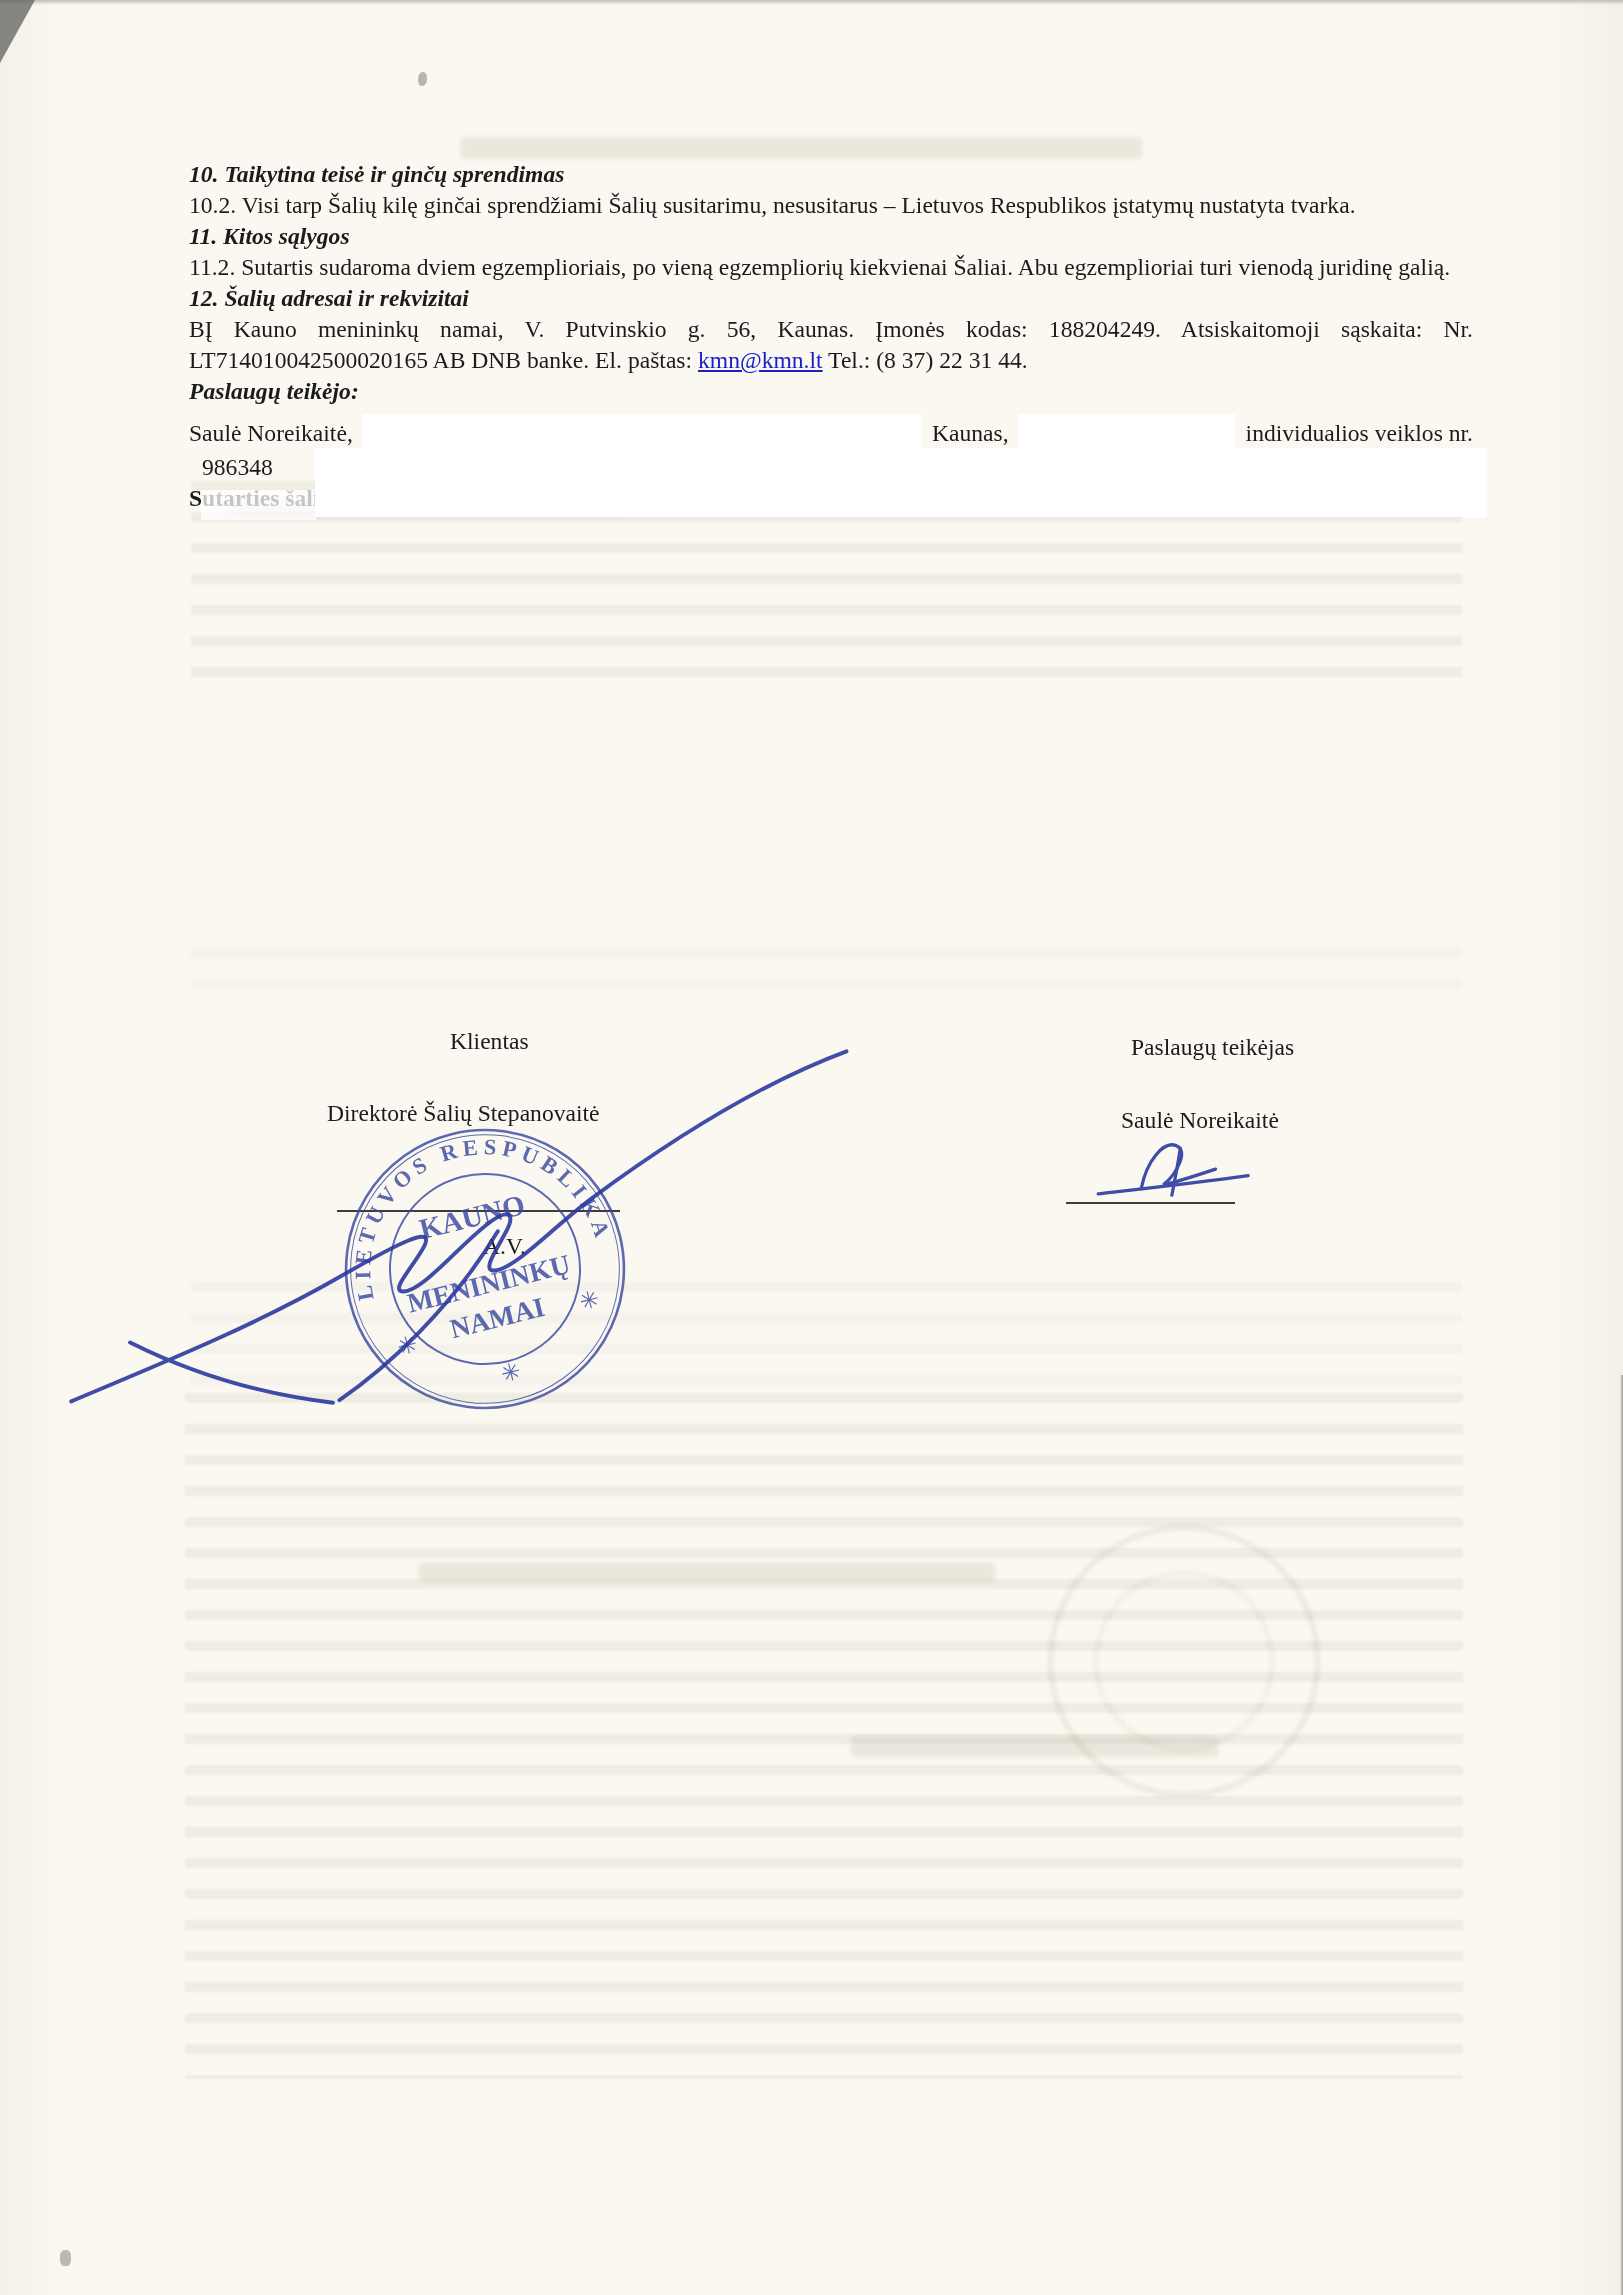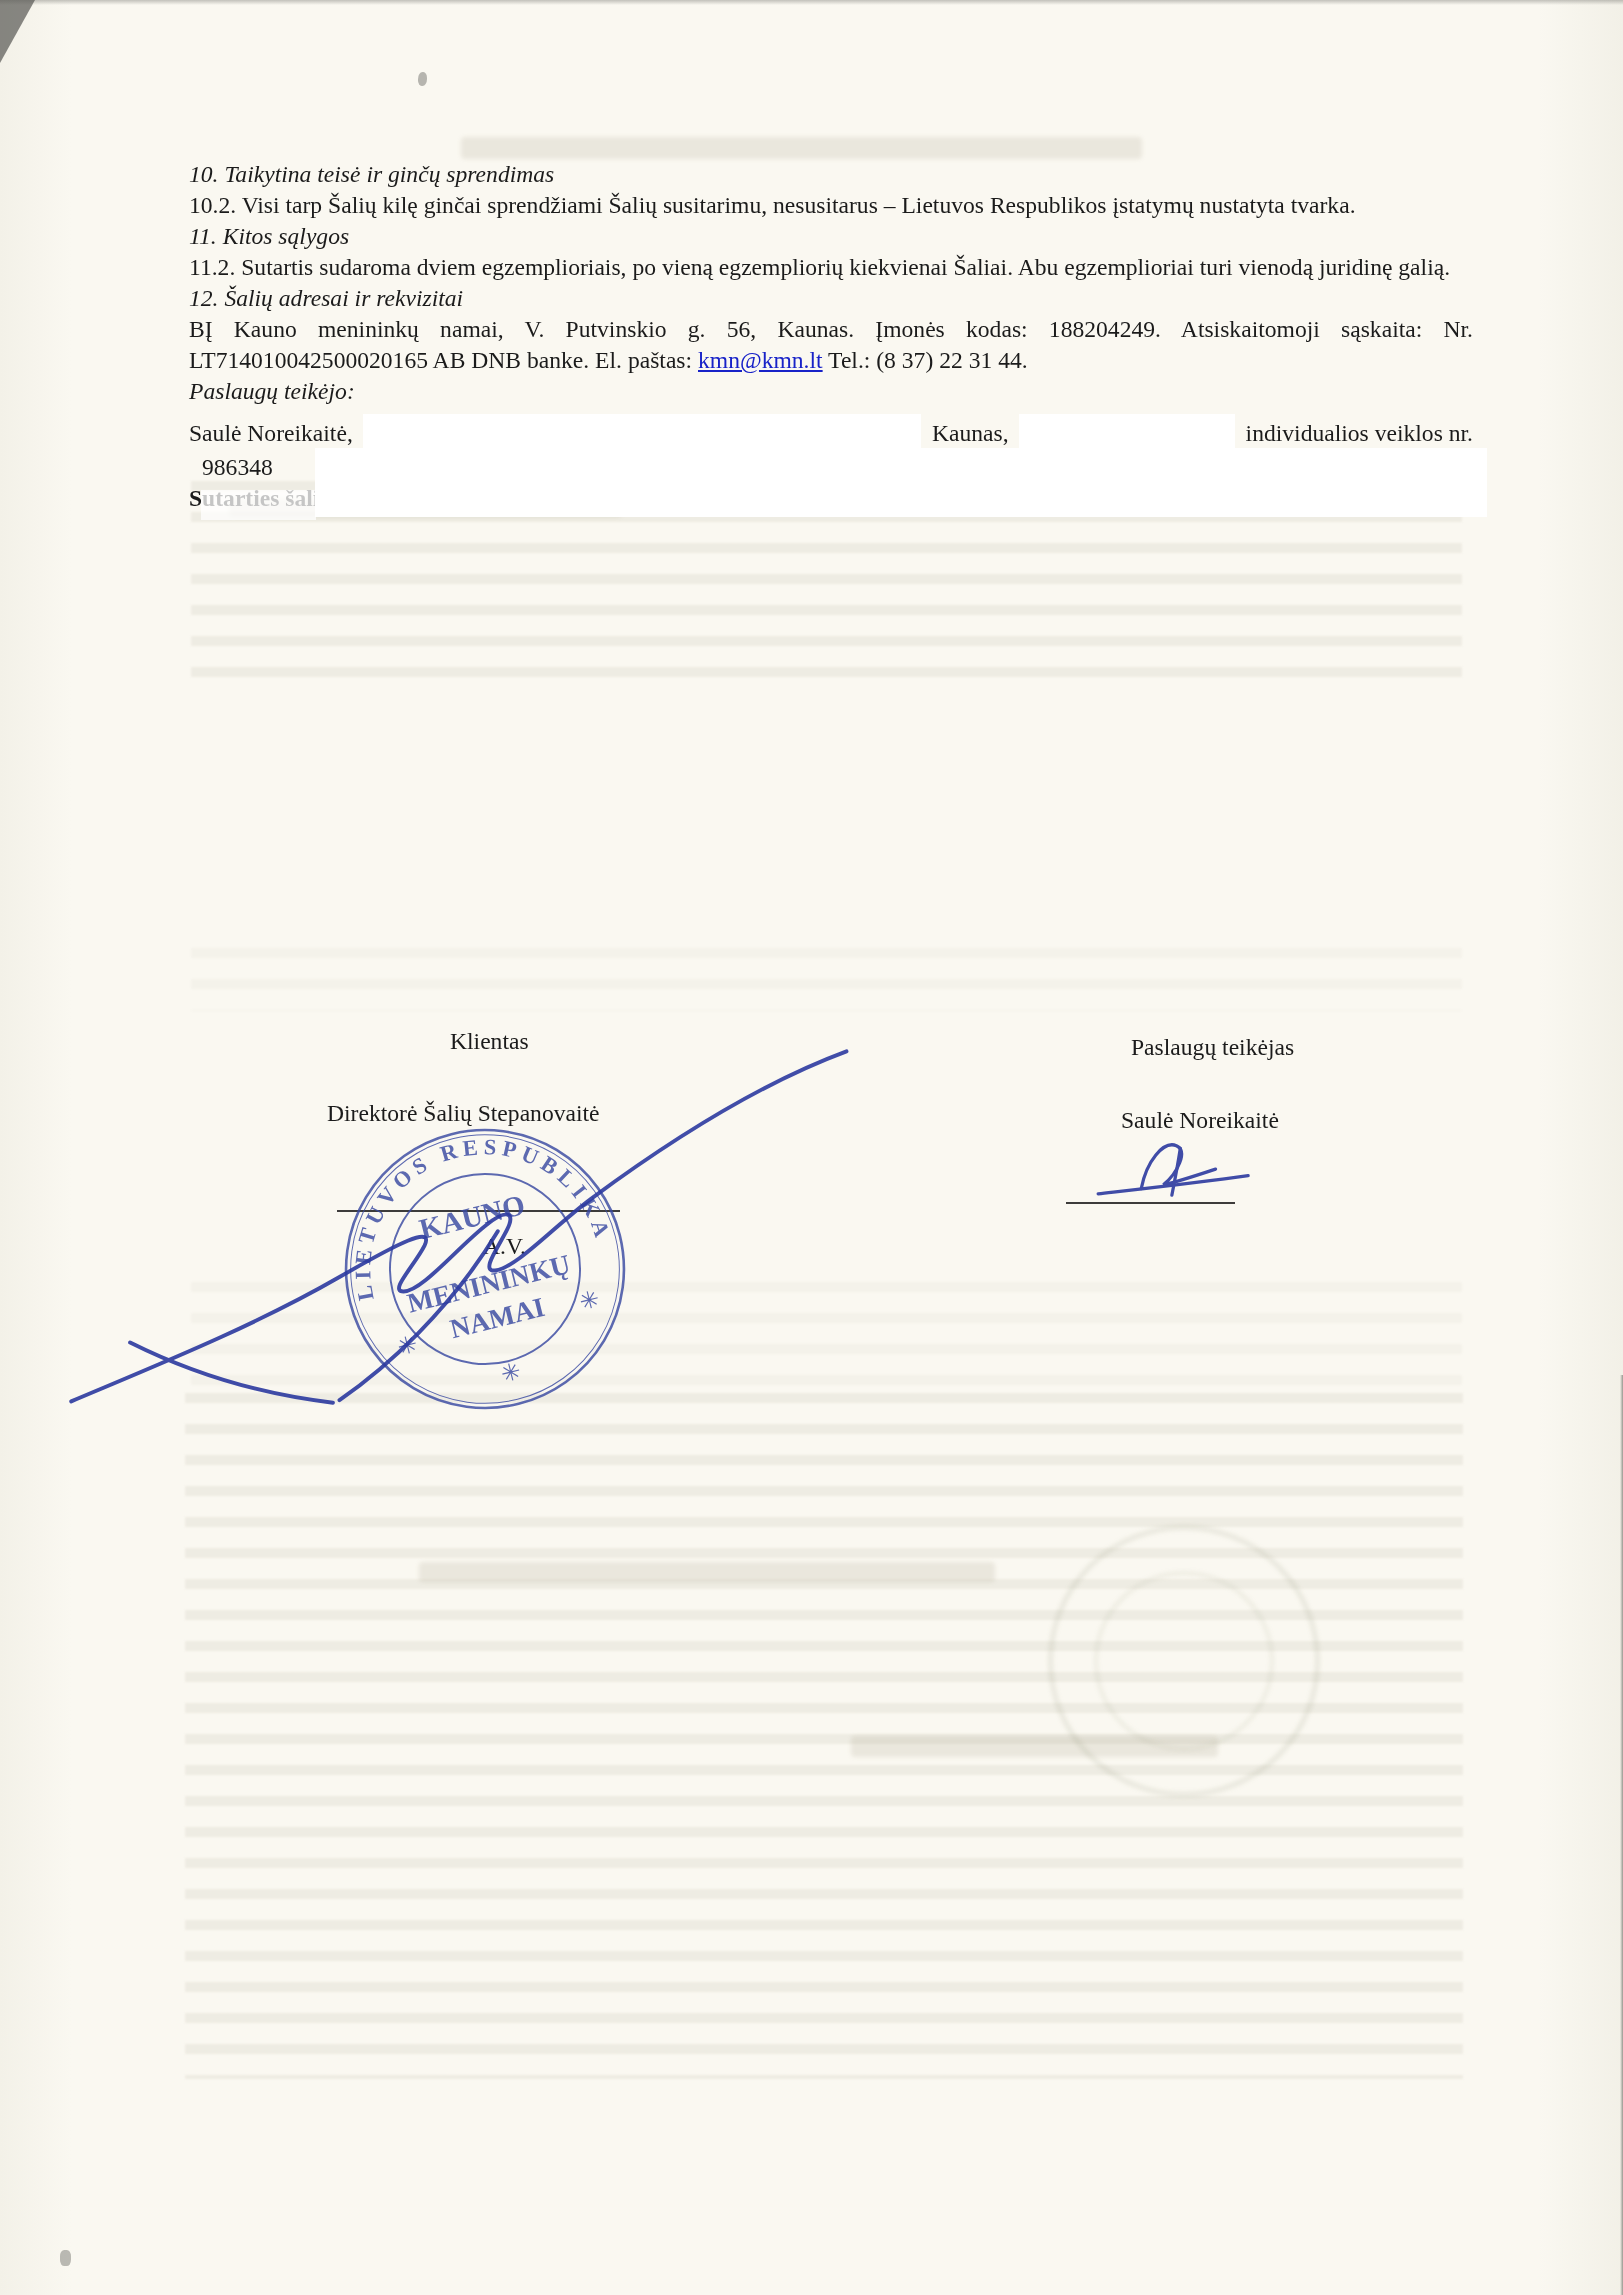--- a/index.html
+++ b/index.html
@@ -14,21 +14,21 @@
     color:#1b1b1b;
     overflow:hidden;
   }
 
   
   .content {
     position:absolute; left:189px; top:159px; width:1284px;
     font-size:23.6px; line-height:31px; z-index:2;
   }
   .content p { margin:0; }
-  .h   { font-weight:normal; font-style:italic; }
+  .h   { font-weight:bold; font-style:italic; }
   .bold{ font-weight:bold; }
   .just{ text-align:justify; }
 
   .sec11 { margin-top:48px; }
   .sec12 { margin-top:54px; }
   .client-label   { margin-top:17px; }
   .client-par     { margin-top:10.5px; }
   .provider-label { margin-top:47px; }
   .sign-heading   { margin-top:82px; }
 

